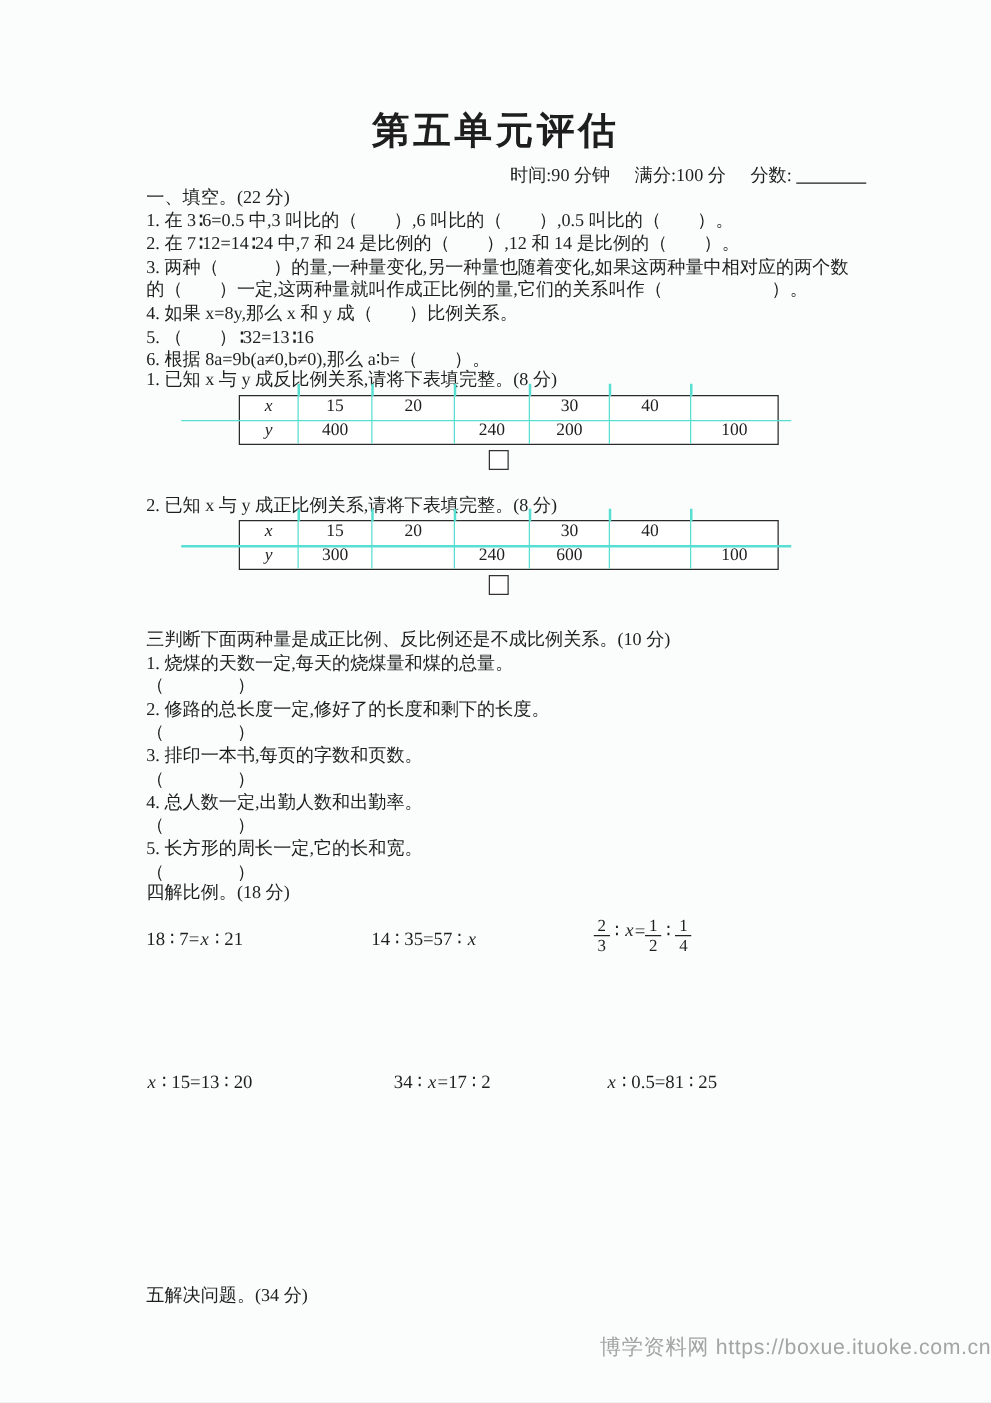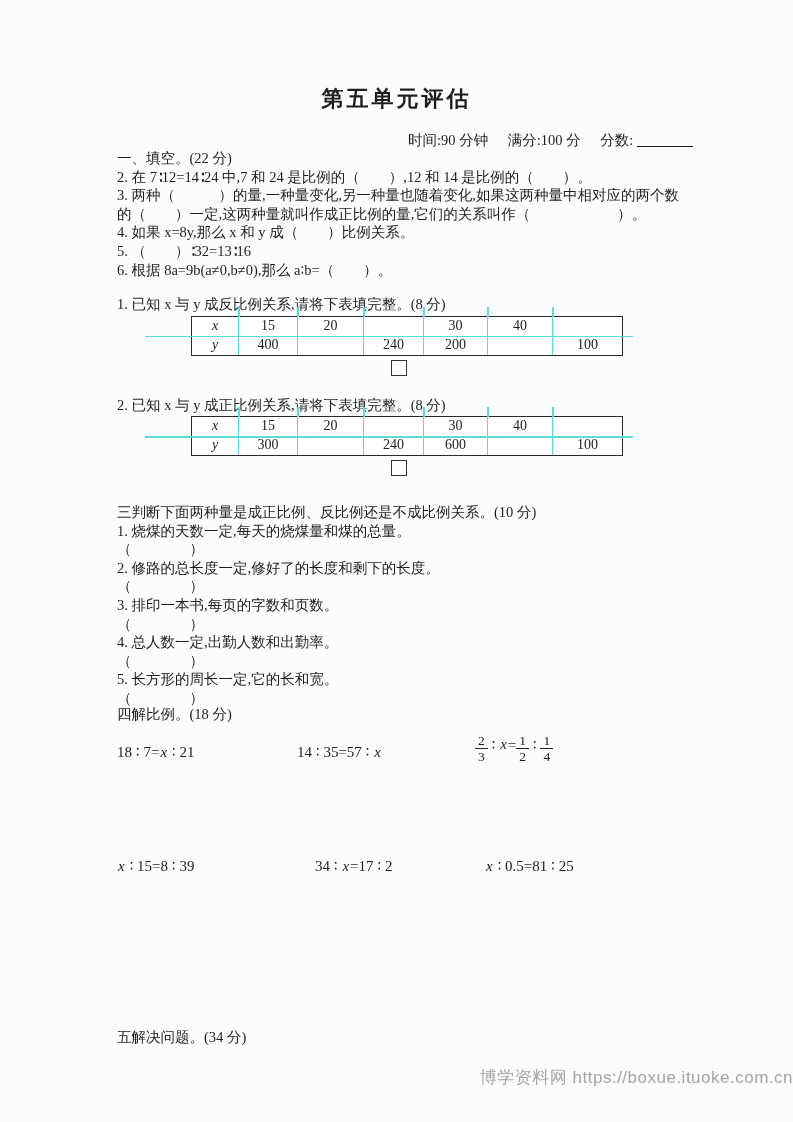--- a/index.html
+++ b/index.html
@@ -9,21 +9,21 @@
     margin:0 auto;
     background:#fbfcfc;
     font-family:"Liberation Serif","DejaVu Serif",serif;
     color:#1e1e1e;
     overflow:hidden;
   }
   .abs{position:absolute;}
   #title{
     top:84px;left:0;width:100%;
     text-align:center;
-    font-size:22px;font-weight:bold;letter-spacing:3px;
+    font-size:30px;font-weight:bold;letter-spacing:3px;
   }
   #info-line{
     top:131px;right:100px;
     font-size:14.5px;white-space:nowrap;
   }
   #info-line .seg{margin-left:16px;}
   #info-line .seg:first-child{margin-left:0;}
   #score-blank{
     display:inline-block;width:56px;height:14px;
     border-bottom:1.6px solid #1e1e1e;
@@ -104,20 +104,21 @@
 
   <div id="info-line" class="abs">
     <span class="seg">时间:90 分钟</span>
     <span class="seg">满分:100 分</span>
     <span class="seg">分数:</span>
     <span id="score-blank"></span>
   </div>
 
   <div id="sec-fill" class="abs content">
     <div class="line">一、填空。(22 分)</div>
+    <div class="line">1. 在 3∶6=0.5 中,3 叫比的（　　）,6 叫比的（　　）,0.5 叫比的（　　）。</div>
     <div class="line">2. 在 7∶12=14∶24 中,7 和 24 是比例的（　　）,12 和 14 是比例的（　　）。</div>
     <div class="line">3. 两种（　　　）的量,一种量变化,另一种量也随着变化,如果这两种量中相对应的两个数的（　　）一定,这两种量就叫作成正比例的量,它们的关系叫作（　　　　　　）。</div>
     <div class="line">4. 如果 x=8y,那么 x 和 y 成（　　）比例关系。</div>
     <div class="line">5. （　　）∶32=13∶16</div>
     <div class="line">6. 根据 8a=9b(a≠0,b≠0),那么 a∶b=（　　）。</div>
   </div>
 
   <div id="sec-tables" class="abs content">
 
     <div class="line">1. 已知 x 与 y 成反比例关系,请将下表填完整。(8 分)</div>
@@ -199,21 +200,21 @@
   <div id="sec-solve" class="abs content">
     <div class="line">四解比例。(18 分)</div>
 
     <div id="eqrow1" class="eqrow">
       <span id="eq1" class="eq"><span>18 ∶ 7=</span><span class="v">x</span><span> ∶ 21</span></span>
       <span id="eq2" class="eq"><span>14 ∶ 35=57 ∶ </span><span class="v">x</span><span></span></span>
       <span id="eq3" class="eq"><span class="frac"><span class="fn">2</span><span class="fd">3</span></span><span> ∶ </span><span class="v">x</span><span>=</span><span class="frac"><span class="fn">1</span><span class="fd">2</span></span><span> ∶ </span><span class="frac"><span class="fn">1</span><span class="fd">4</span></span></span>
     </div>
 
     <div id="eqrow2" class="eqrow">
-      <span id="eq4" class="eq"><span></span><span class="v">x</span><span> ∶ 15=8 ∶ 39</span></span>
+      <span id="eq4" class="eq"><span></span><span class="v">x</span><span> ∶ 15=13 ∶ 20</span></span>
       <span id="eq5" class="eq"><span>34 ∶ </span><span class="v">x</span><span>=17 ∶ 2</span></span>
       <span id="eq6" class="eq"><span></span><span class="v">x</span><span> ∶ 0.5=81 ∶ 25</span></span>
     </div>
   </div>
 
   <div id="sec-word" class="abs content">
     <div class="line">五解决问题。(34 分)</div>
   </div>
 
   <div id="footer" class="abs">博学资料网 https://boxue.ituoke.com.cn</div>

